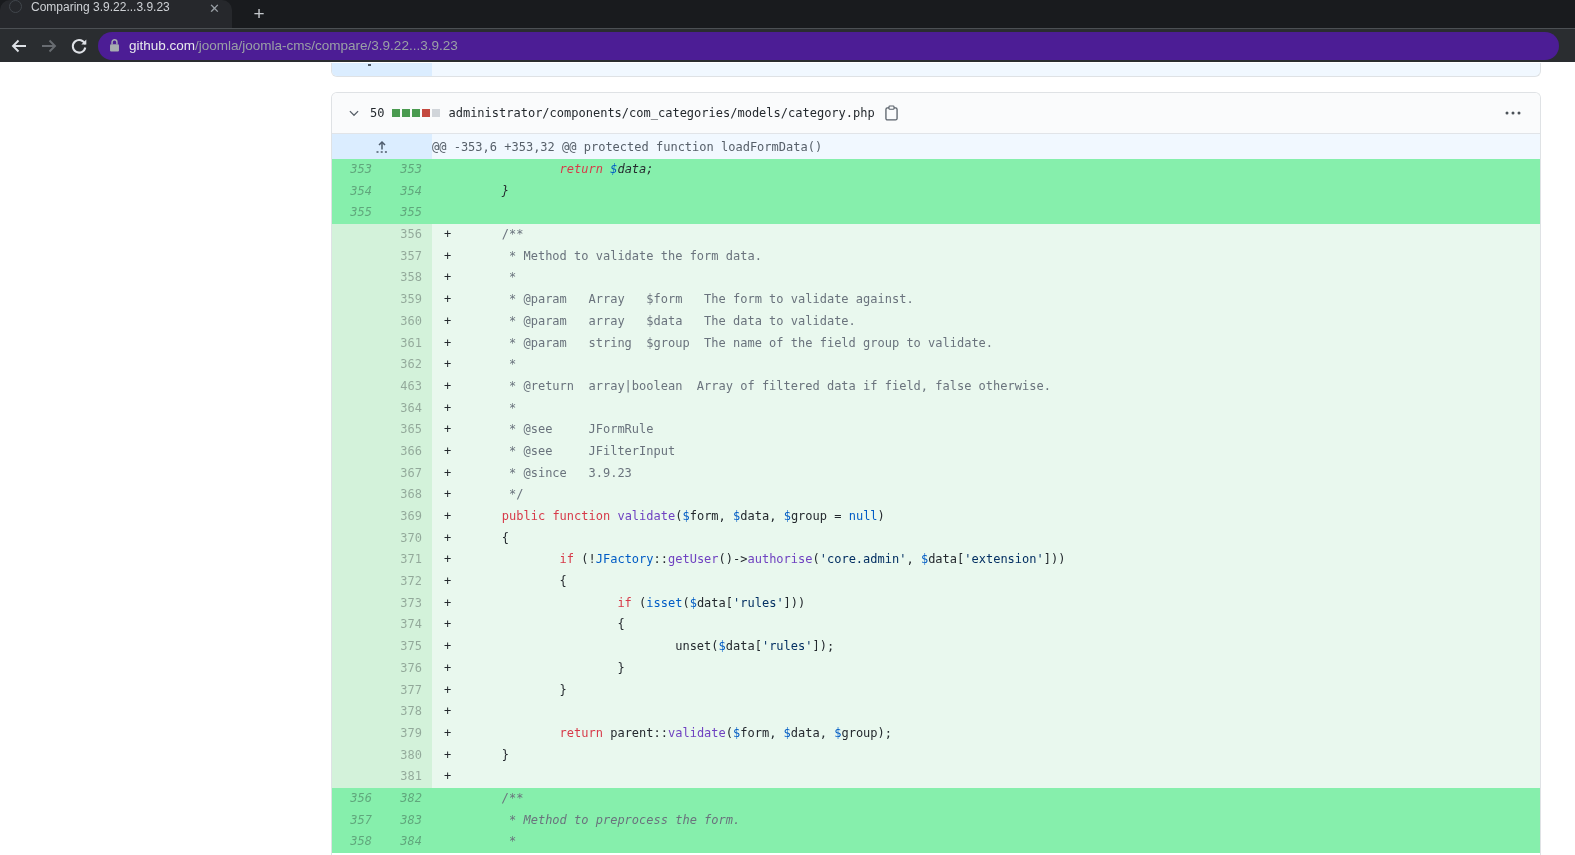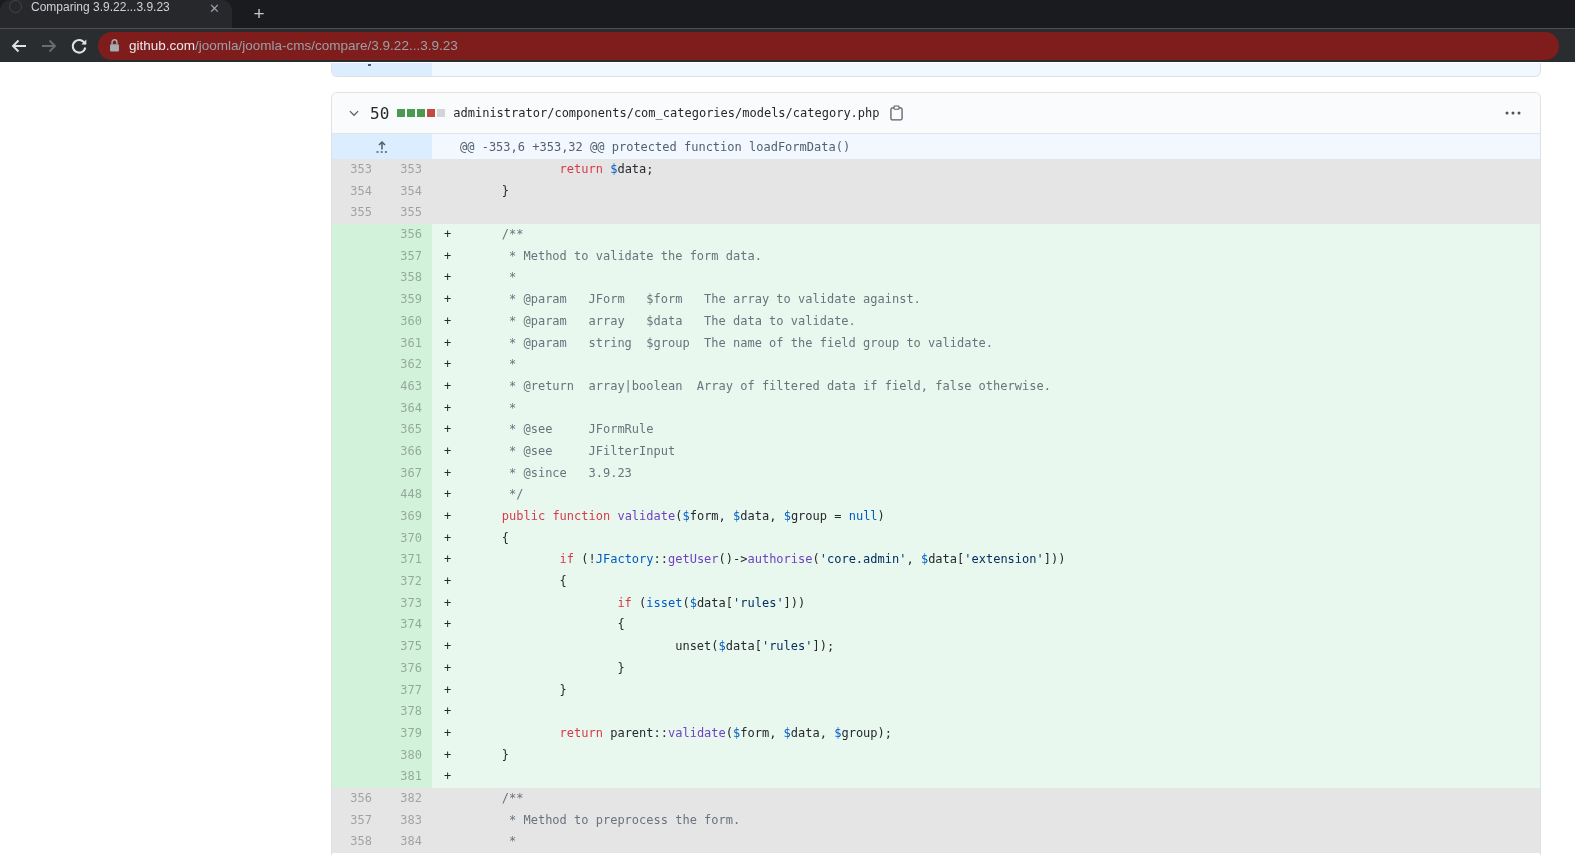--- a/index.html
+++ b/index.html
@@ -14,59 +14,59 @@
   .tab-title { margin-left:9px; font-size:12px; color:#ced1d5; white-space:nowrap; overflow:hidden; flex:1;
                -webkit-mask-image:linear-gradient(90deg,#000 82%,transparent);
                mask-image:linear-gradient(90deg,#000 82%,transparent); }
   .tab-close { flex:none; color:#9aa0a6; font-size:13px; line-height:13px; padding:2px 3px; }
   .newtab { position:absolute; left:244px; top:0; width:30px; height:28px; color:#c3c7cb; font-size:19px;
             font-weight:300; display:flex; align-items:center; justify-content:center; }
 
   .toolbar { position:absolute; top:28px; left:0; right:0; height:34px; background:#2a2d30;
              border-top:1px solid #4c5054; display:flex; align-items:center; padding:0 4px; }
   .nav-btn { width:30px; height:28px; display:flex; align-items:center; justify-content:center; flex:none; }
-  .omnibox { flex:1; height:28px; background:#7f1d1d; border-radius:14px; margin:0 12px 0 4px;
+  .omnibox { flex:1; height:28px; background:#4c1d95; border-radius:14px; margin:0 12px 0 4px;
              display:flex; align-items:center; padding-left:10px; }
   .url { font-size:13.5px; margin-left:8px; white-space:nowrap; }
   .url-host { color:#e8eaed; } .url-path { color:#9aa0a6; }
 
   
   .page { position:absolute; top:62px; left:0; width:1575px; height:793px; background:#fff; }
 
   .prev-sliver { position:absolute; left:331px; top:1px; width:1210px; height:14px; background:#f1f8ff;
                  border:1px solid #dfe2e5; border-top:none; border-radius:0 0 6px 6px; overflow:hidden; }
   .prev-sliver .gut { position:absolute; left:0; top:0; width:100px; height:100%; background:#dbedff; }
   .prev-sliver .dot { position:absolute; left:36px; top:1px; width:3px; height:2px; background:#4b5560; }
 
   .card { position:absolute; left:331px; top:30px; width:1210px; height:763px; background:#fff;
           border:1px solid #dfe2e5; border-bottom:none; border-radius:6px 6px 0 0; overflow:hidden; }
 
   .file-header { height:41px; background:#fafbfc; border-bottom:1px solid #e1e4e8;
                  display:flex; align-items:center; padding:0 12px 0 16px; }
   .chev { margin-right:10px; display:flex; }
-  .count { font-family:"DejaVu Sans Mono",monospace; font-size:16px; color:#24292e; margin-right:8px; }
+  .count { font-family:"DejaVu Sans Mono",monospace; font-size:12px; color:#24292e; margin-right:8px; }
   .squares { display:flex; gap:2px; margin-right:8px; }
   .square { width:8px; height:8px; }
   .fpath { font-family:"DejaVu Sans Mono",monospace; font-size:12px; color:#24292e; }
   .copy-btn { margin-left:10px; display:flex; background:none; border:none; }
   .kebab { margin-left:auto; margin-right:6px; display:flex; }
 
   .hunk-row { display:flex; height:25px; }
   .hunk-gutter { width:100px; flex:none; background:#dbedff; display:flex; align-items:center; justify-content:center; }
   .hunk-code { flex:1; background:#f1f8ff; font-family:"DejaVu Sans Mono",monospace; font-size:12px;
-               color:#57606a; display:flex; align-items:center; padding-left:28px; white-space:pre; }
+               color:#57606a; display:flex; align-items:center; padding-left:0; white-space:pre; }
 
   .diff-row { display:flex; height:21.7px; }
   .num { width:50px; flex:none; padding-right:10px; text-align:right; font-family:"DejaVu Sans Mono",monospace;
          font-size:12px; line-height:21.7px; color:rgba(27,31,35,0.35); }
   .code { flex:1; font-family:"DejaVu Sans Mono",monospace; font-size:12px; line-height:21.7px;
           white-space:pre; -moz-tab-size:8; tab-size:8; padding-left:12px; color:#24292e; }
   .diff-row.add .num  { background:#d3f2da; }
   .diff-row.add .code { background:#e9f8ee; }
-  .diff-row.ctx .num, .diff-row.ctx .code { background:#e5e5e5; }
+  .diff-row.ctx .num, .diff-row.ctx .code { background:#86efac;font-style:italic; }
 
   .t-p{color:#24292e} .t-k{color:#d73a49} .t-e{color:#005cc5}
   .t-f{color:#6f42c1} .t-s{color:#032f62} .t-c{color:#6a737d}
 </style>
 </head>
 <body>
 
 <div class="tabstrip">
   <div class="tab">
     <span class="tab-favicon"></span>
@@ -179,21 +179,21 @@
           <span class="code"><span class="t-p">+	</span><span class="t-c"> * Method to validate the form data.</span></span>
         </div>
         <div class="diff-row add">
           <span class="num"></span>
           <span class="num">358</span>
           <span class="code"><span class="t-p">+	</span><span class="t-c"> *</span></span>
         </div>
         <div class="diff-row add">
           <span class="num"></span>
           <span class="num">359</span>
-          <span class="code"><span class="t-p">+	</span><span class="t-c"> * @param   JForm   $form   The array to validate against.</span></span>
+          <span class="code"><span class="t-p">+	</span><span class="t-c"> * @param   Array   $form   The form to validate against.</span></span>
         </div>
         <div class="diff-row add">
           <span class="num"></span>
           <span class="num">360</span>
           <span class="code"><span class="t-p">+	</span><span class="t-c"> * @param   array   $data   The data to validate.</span></span>
         </div>
         <div class="diff-row add">
           <span class="num"></span>
           <span class="num">361</span>
           <span class="code"><span class="t-p">+	</span><span class="t-c"> * @param   string  $group  The name of the field group to validate.</span></span>
@@ -223,21 +223,21 @@
           <span class="num">366</span>
           <span class="code"><span class="t-p">+	</span><span class="t-c"> * @see     JFilterInput</span></span>
         </div>
         <div class="diff-row add">
           <span class="num"></span>
           <span class="num">367</span>
           <span class="code"><span class="t-p">+	</span><span class="t-c"> * @since   3.9.23</span></span>
         </div>
         <div class="diff-row add">
           <span class="num"></span>
-          <span class="num">448</span>
+          <span class="num">368</span>
           <span class="code"><span class="t-p">+	</span><span class="t-c"> */</span></span>
         </div>
         <div class="diff-row add">
           <span class="num"></span>
           <span class="num">369</span>
           <span class="code"><span class="t-p">+	</span><span class="t-k">public</span><span class="t-p"> </span><span class="t-k">function</span><span class="t-p"> </span><span class="t-f">validate</span><span class="t-p">(</span><span class="t-e">$</span><span class="t-p">form</span><span class="t-p">, </span><span class="t-e">$</span><span class="t-p">data</span><span class="t-p">, </span><span class="t-e">$</span><span class="t-p">group</span><span class="t-p"> = </span><span class="t-e">null</span><span class="t-p">)</span></span>
         </div>
         <div class="diff-row add">
           <span class="num"></span>
           <span class="num">370</span>

